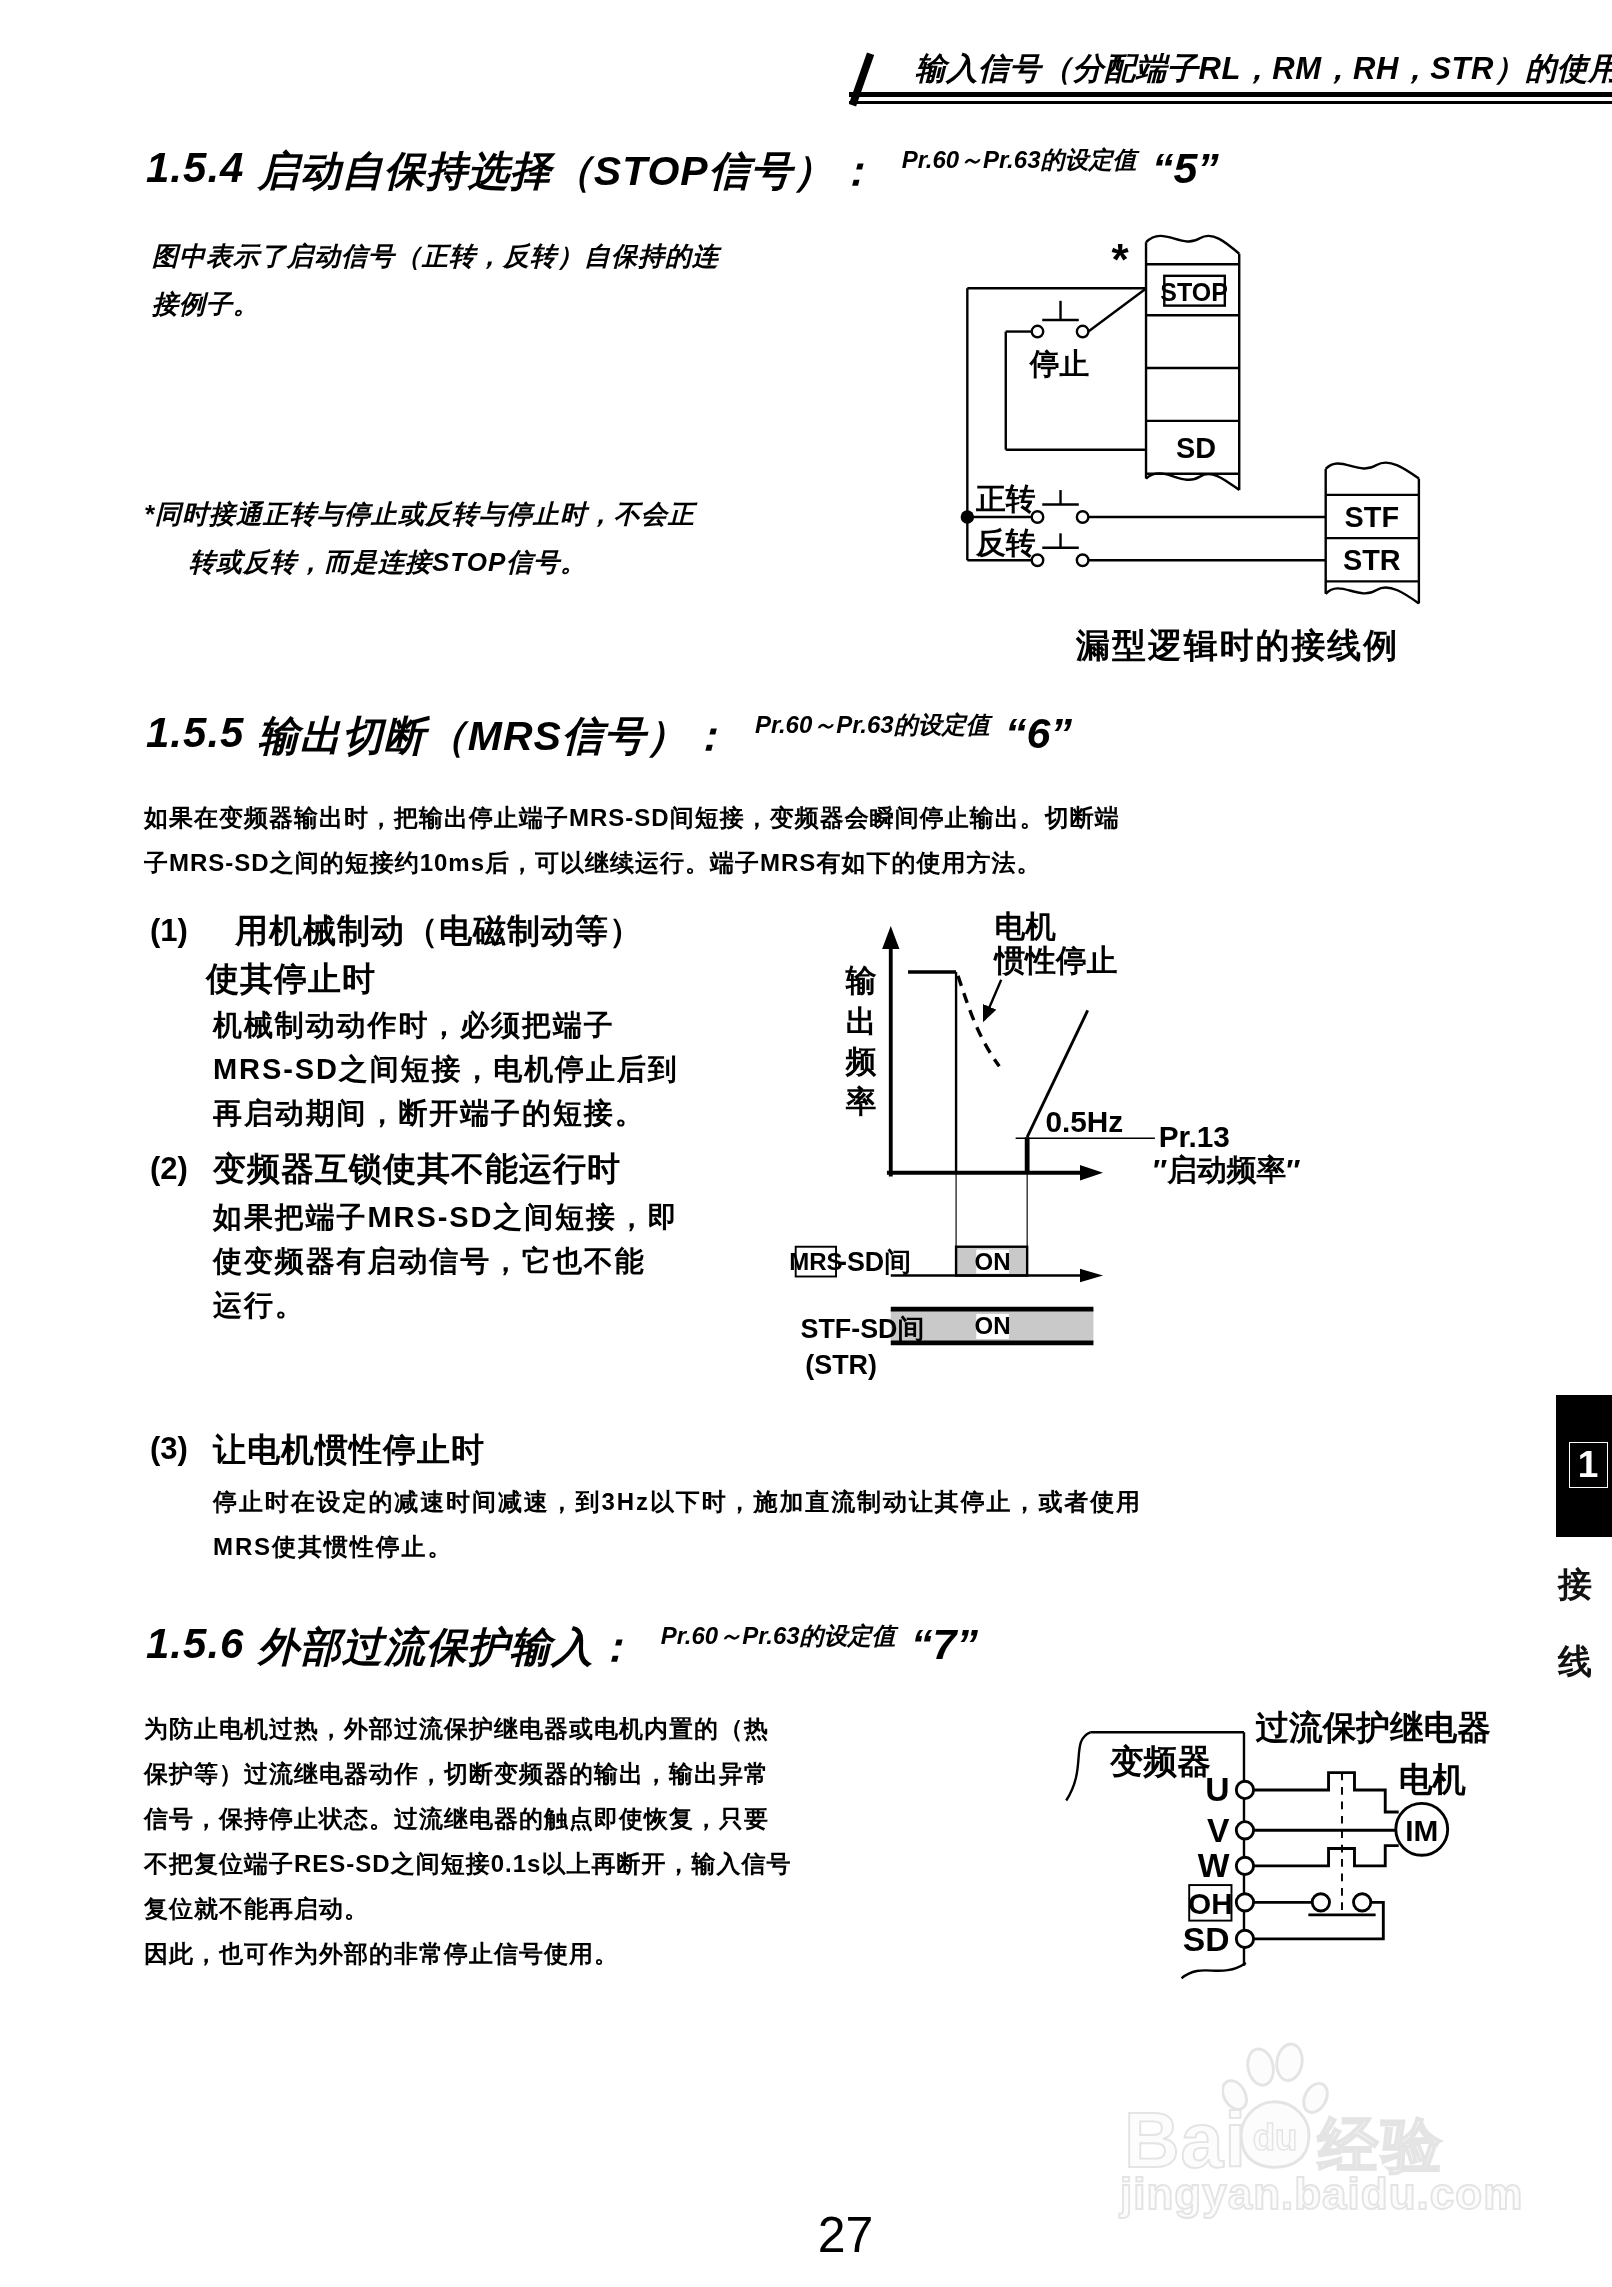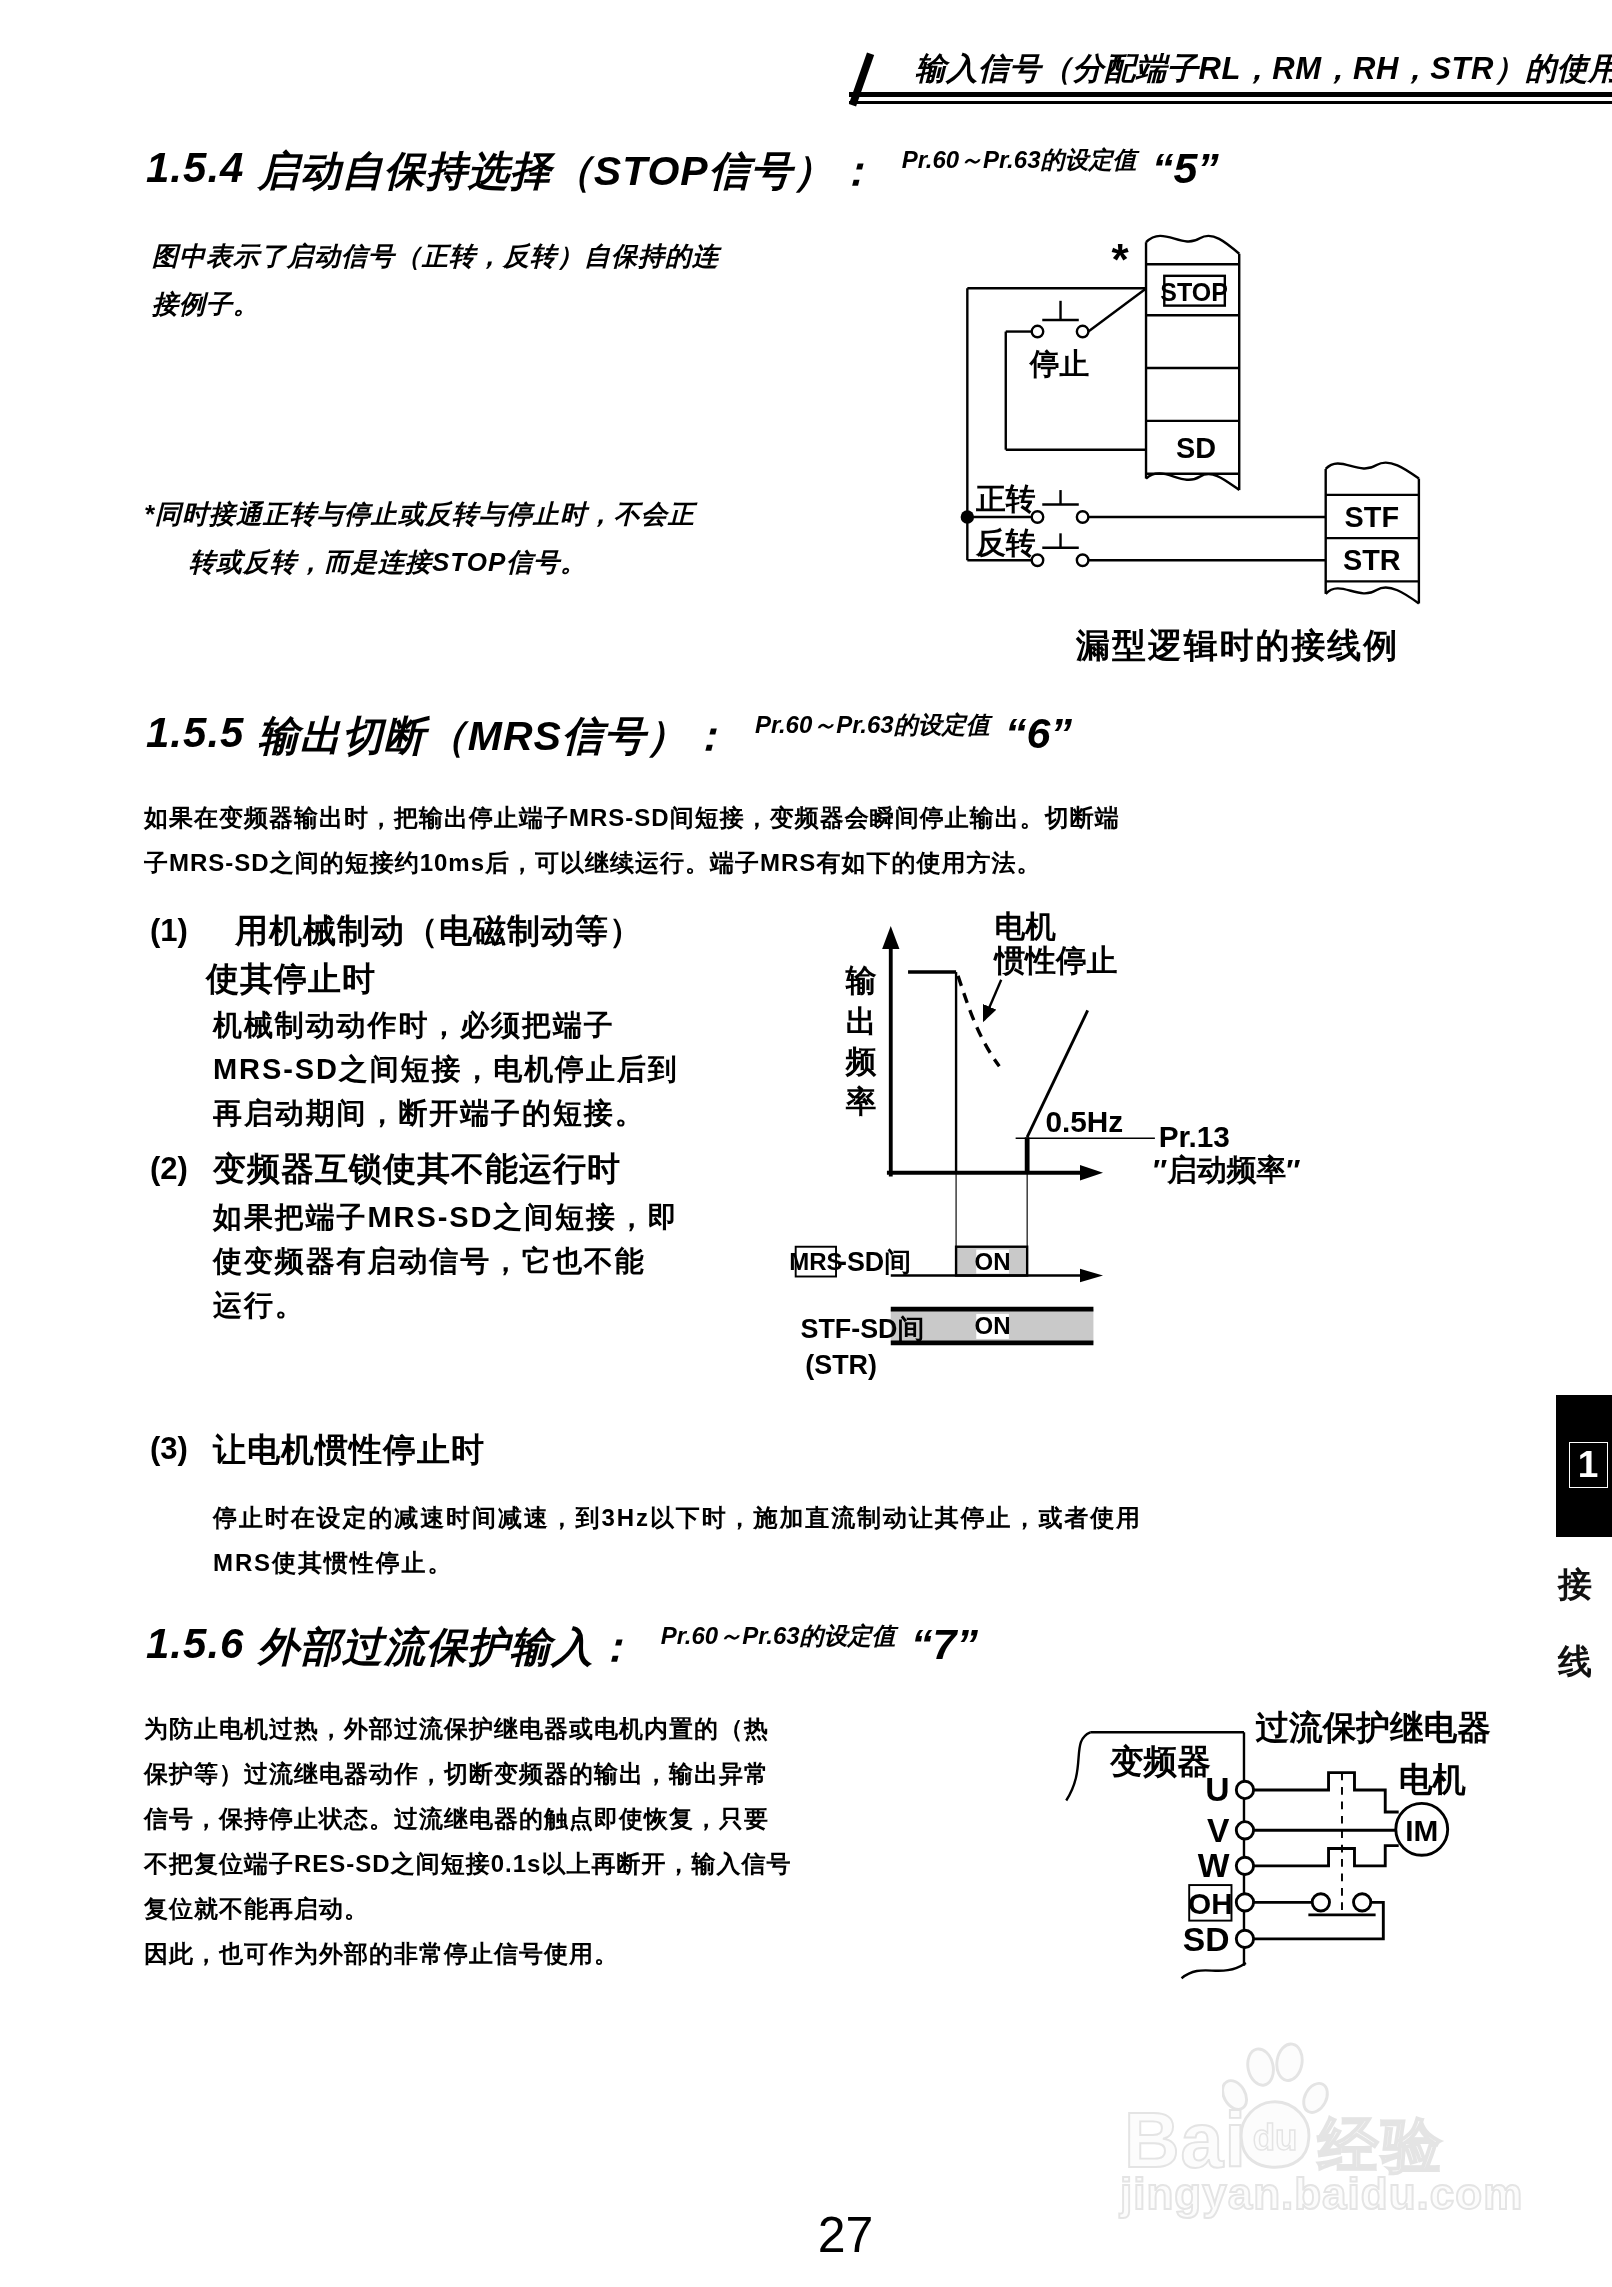--- a/index.html
+++ b/index.html
@@ -214,21 +214,21 @@
     <line x1="107" y1="433" x2="318" y2="433" stroke="#000" stroke-width="5"></line>
     <line x1="107" y1="468" x2="318" y2="468" stroke="#000" stroke-width="5"></line>
     <rect x="196" y="438" width="34" height="26" fill="#fff"></rect>
     <text x="213" y="459" font-size="25" font-weight="bold" text-anchor="middle">ON</text>
     <text x="13" y="463" font-size="28" font-weight="600">STF-SD间</text>
     <text x="18" y="501" font-size="28" font-weight="600">(STR)</text>
   </svg>
 
   <div class="abs item-num" style="left:150px; top:1431px;">(3)</div>
   <div class="abs item-title" style="left:213px; top:1428px;">让电机惯性停止时</div>
-  <div class="abs para p37 nowrap" style="left:213px; top:1479px; letter-spacing:1.9px;margin-top:16px;">
+  <div class="abs para p37 nowrap" style="left:213px; top:1479px; letter-spacing:1.9px;">
     <div>停止时在设定的减速时间减速，到3Hz以下时，施加直流制动让其停止，或者使用</div>
     <div>MRS使其惯性停止。</div>
   </div>
 
   <div class="abs sec-title" style="left:146px; top:1620px;">
     <span class="sec-num">1.5.6</span>
     <span class="sec-name">外部过流保护输入：</span>
     <span class="sec-pr">Pr.60～Pr.63的设定值</span>
     <span class="sec-val">“7”</span>
   </div>

